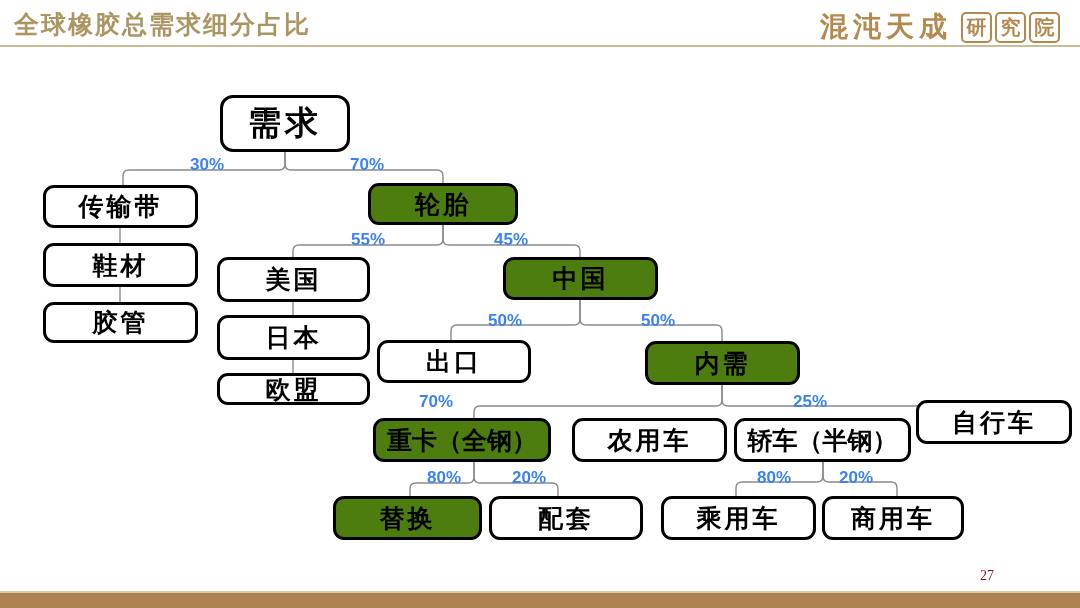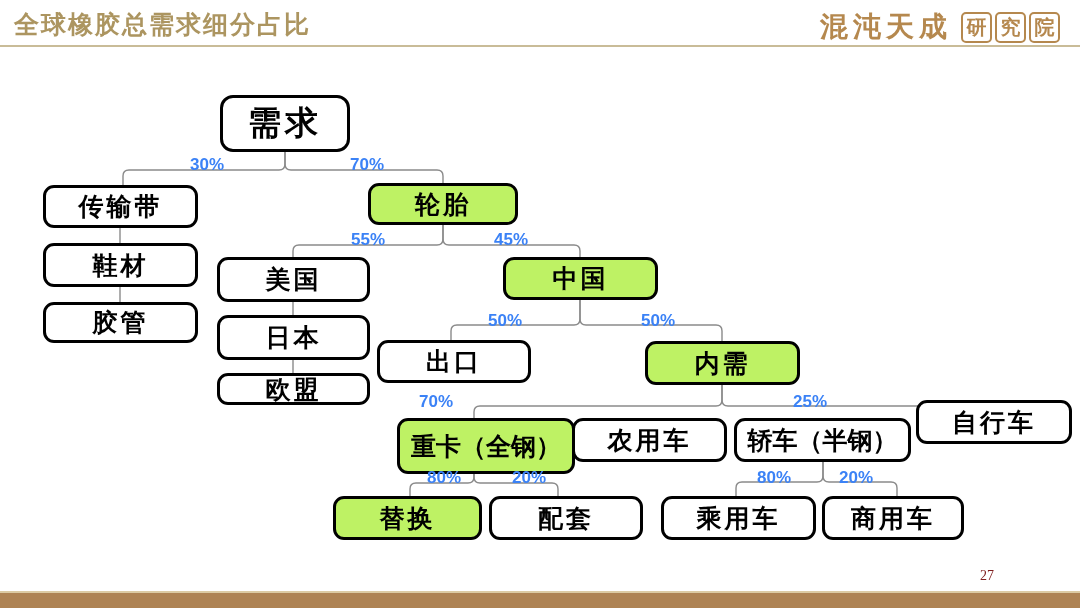--- a/index.html
+++ b/index.html
@@ -17,21 +17,21 @@
   .footer-bar{position:absolute;left:0;bottom:0;width:1080px;height:15px;background:#AE8354;
               border-top:2px solid #DCCBA4;}
   .page-number{position:absolute;left:980px;top:568px;font-size:14px;color:#7f1d1d;
                font-family:Liberation Serif, serif;}
   
   .canvas{position:absolute;left:0;top:0;width:1080px;height:608px;border-radius:21px;}
   .connectors{position:absolute;left:0;top:0;pointer-events:none;}
   .node{position:absolute;display:flex;align-items:center;justify-content:center;
         background:#fff;border:3px solid #000;border-radius:11px;box-sizing:border-box;
         font-size:25px;font-weight:bold;color:#000;letter-spacing:3px;white-space:nowrap;}
-  .node.hl{background:#bef264;}
+  .node.hl{background:#4d7c0f;}
   .node.root{font-size:33px;border-radius:13px;letter-spacing:4px;}
   .pct{position:absolute;width:56px;text-align:center;font-size:17px;font-weight:bold;
        color:#3b82f6;font-family:"Liberation Sans",sans-serif;letter-spacing:0;}
 </style>
 </head>
 <body>
 
 <div class="slide">
 
   <div class="slide-title">全球橡胶总需求细分占比</div>
@@ -69,21 +69,21 @@
     <div class="node" style="left:43px;top:185px;width:155px;height:43px">传输带</div>
     <div class="node" style="left:43px;top:302px;width:155px;height:41px">胶管</div>
     <div class="node" style="left:43px;top:243px;width:155px;height:44px">鞋材</div>
     <div class="node hl" style="left:368px;top:183px;width:150px;height:42px">轮胎</div>
     <div class="node" style="left:217px;top:257px;width:153px;height:45px">美国</div>
     <div class="node" style="left:217px;top:315px;width:153px;height:45px">日本</div>
     <div class="node" style="left:217px;top:373px;width:153px;height:32px">欧盟</div>
     <div class="node hl" style="left:503px;top:257px;width:155px;height:43px">中国</div>
     <div class="node" style="left:377px;top:340px;width:154px;height:43px">出口</div>
     <div class="node hl" style="left:645px;top:341px;width:155px;height:44px">内需</div>
-    <div class="node hl" style="left:397px;top:418px;width:178px;height:56px;letter-spacing:0">重卡（全钢）</div>
+    <div class="node hl" style="left:373px;top:418px;width:178px;height:44px;letter-spacing:0">重卡（全钢）</div>
     <div class="node" style="left:572px;top:418px;width:155px;height:44px">农用车</div>
     <div class="node" style="left:734px;top:418px;width:177px;height:44px;letter-spacing:0">轿车（半钢）</div>
     <div class="node" style="left:916px;top:400px;width:156px;height:44px">自行车</div>
     <div class="node hl" style="left:333px;top:496px;width:149px;height:44px">替换</div>
     <div class="node" style="left:489px;top:496px;width:154px;height:44px">配套</div>
     <div class="node" style="left:661px;top:496px;width:155px;height:44px">乘用车</div>
     <div class="node" style="left:822px;top:496px;width:142px;height:44px">商用车</div>
 
     <div class="pct" style="left:179px;top:155px">30%</div>
     <div class="pct" style="left:339px;top:155px">70%</div>

